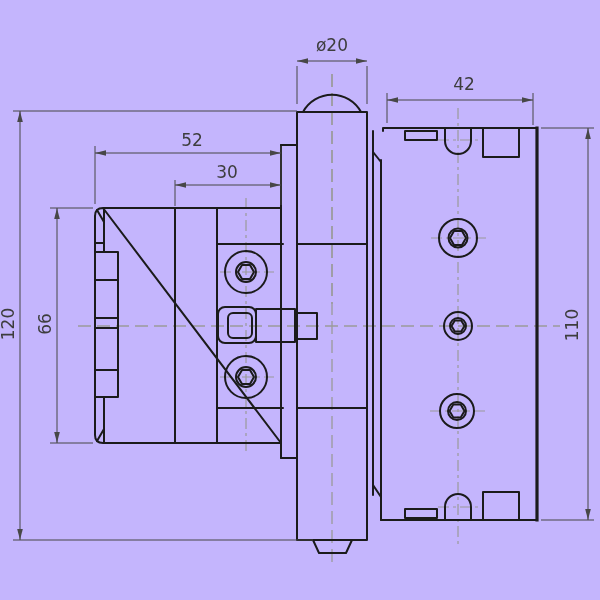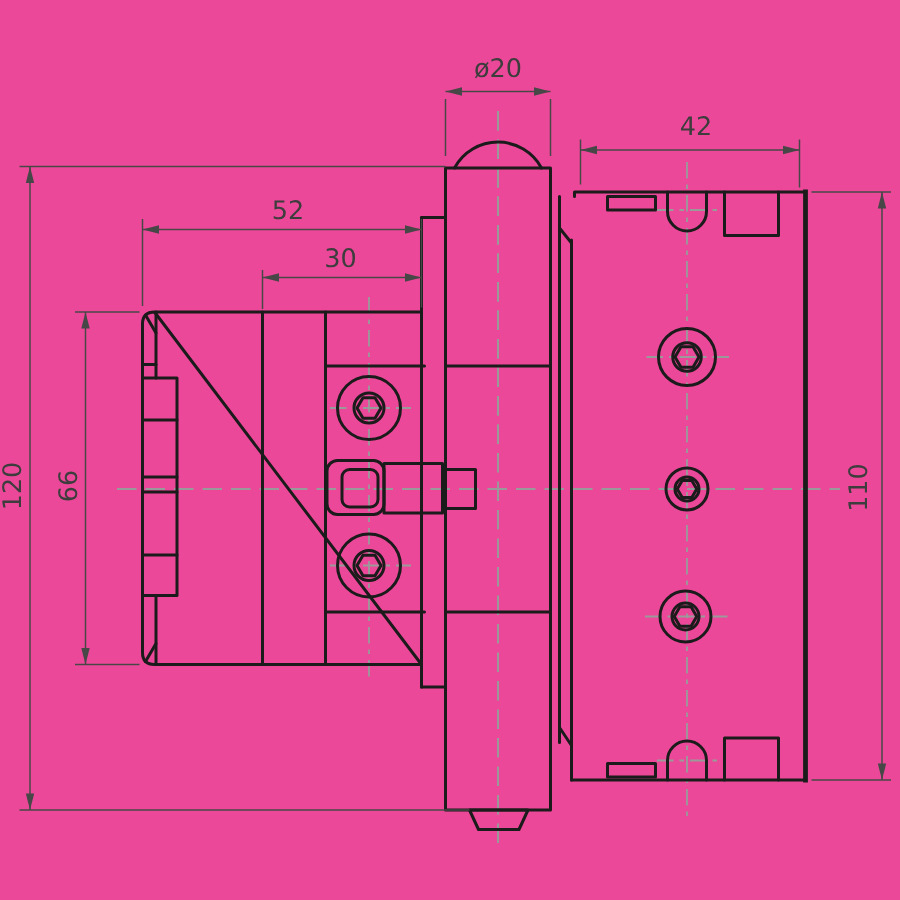--- a/index.html
+++ b/index.html
@@ -1,19 +1,19 @@
 <!DOCTYPE html>
 <html><head>
 <meta charset="utf-8">
 <style>
   html,body{margin:0;padding:0;background:#ffffff;}
   .canvas{
     position:relative;
     width:600px;height:600px;
-    background:#ec4899;
+    background:#c4b5fd;
     font-family:"DejaVu Sans", sans-serif;
     overflow:hidden;
   }
   svg text{
     font-family:"DejaVu Sans", sans-serif;
     font-size:17px;
     fill:#3d3d3d;
   }
   .outline{stroke:#1b1b1b;stroke-width:2;fill:none;stroke-linecap:round;stroke-linejoin:round;}
   .outline-thick{stroke:#1b1b1b;stroke-width:3.2;fill:none;stroke-linecap:square;}

